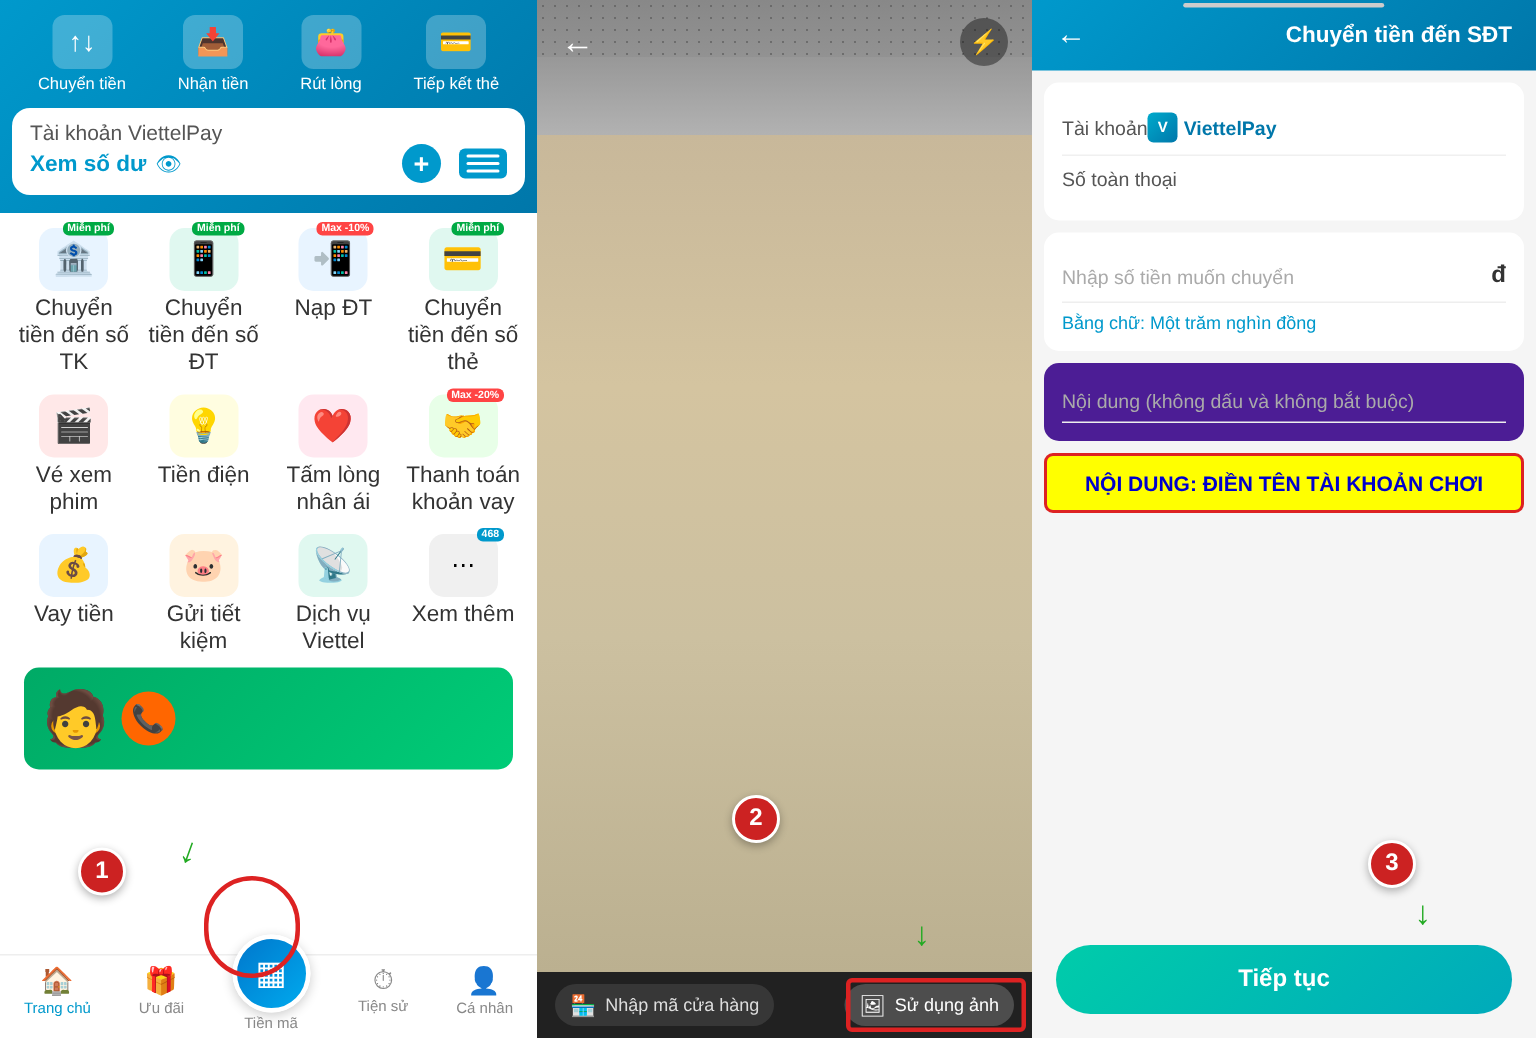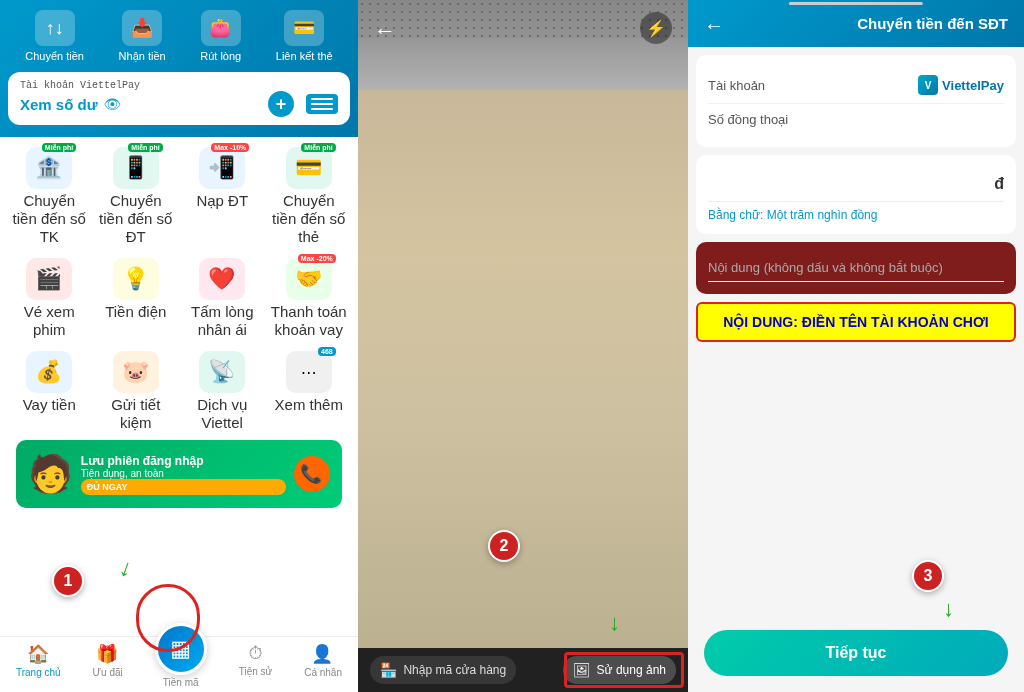--- a/index.html
+++ b/index.html
@@ -56,23 +56,22 @@
     }
 
     .p1-account-box {
       background: #fff;
       border-radius: 12px;
       padding: 8px 12px;
       margin: 0 0 0 0;
     }
 
     .p1-account-title {
-      font-size: 10px;
+      font-size: 14px;
       color: #555;
-      font-family: Liberation Mono, monospace;
     }
 
     .p1-balance-row {
       display: flex;
       align-items: center;
       gap: 6px;
     }
 
     .p1-balance-label {
       font-size: 15px;
@@ -442,21 +441,21 @@
     .p3-form {
       background: #fff;
       margin: 8px;
       border-radius: 10px;
       padding: 12px;
     }
 
     .p3-form-row {
       display: flex;
       align-items: center;
-      justify-content: space-between;
+      justify-content: flex-start;
       padding: 8px 0;
       border-bottom: 1px solid #f0f0f0;
     }
 
     .p3-form-row:last-child {
       border-bottom: none;
     }
 
     .p3-label {
       font-size: 13px;
@@ -512,21 +511,21 @@
       font-weight: bold;
     }
 
     .p3-amount-words {
       font-size: 12px;
       color: #0099cc;
       margin-top: 6px;
     }
 
     .p3-note-section {
-      background: #7f1d1d;
+      background: #4c1d95;
       margin: 0 8px 8px;
       border-radius: 10px;
       padding: 12px;
     }
 
     .p3-note-input {
       font-size: 13px;
       color: #aaa;
       border-bottom: 1px solid #eee;
       padding: 6px 0;
@@ -615,21 +614,21 @@
       <div class="p1-nav-item">
         <div class="p1-nav-icon">📥</div>
         <span>Nhận tiền</span>
       </div>
       <div class="p1-nav-item">
         <div class="p1-nav-icon">👛</div>
         <span>Rút lòng</span>
       </div>
       <div class="p1-nav-item">
         <div class="p1-nav-icon">💳</div>
-        <span>Liên kết thẻ</span>
+        <span>Tiếp kết thẻ</span>
       </div>
     </div>
 
     <div class="p1-account-box">
       <div class="p1-account-title">Tài khoản ViettelPay</div>
       <div class="p1-balance-row">
         <span class="p1-balance-label">Xem số dư</span>
         <span class="p1-eye-icon">👁</span>
         <div class="p1-plus-btn">+</div>
         <div class="p1-menu-btn">
@@ -731,25 +730,20 @@
           <span style="font-size:16px">⋯</span>
           <span class="badge" style="background:#0099cc">468</span>
         </div>
         <span class="p1-service-label">Xem thêm</span>
       </div>
 
     </div>
 
     <div class="p1-banner">
       <div class="p1-banner-figure">🧑</div>
-      <div class="p1-banner-text">
-        <div class="p1-banner-title">Lưu phiên đăng nhập</div>
-        <div class="p1-banner-sub">Tiện dụng, an toàn</div>
-        <div class="p1-banner-btn">ĐỦ NGAY</div>
-      </div>
       <div class="p1-banner-phone">📞</div>
     </div>
   </div>
 
   <div class="p1-bottom-nav">
     <div class="p1-bottom-item active">
       <span class="p1-bottom-icon">🏠</span>
       <span>Trang chủ</span>
     </div>
     <div class="p1-bottom-item">
@@ -830,26 +824,27 @@
     <div class="p3-form-row">
       <span class="p3-label">Tài khoản</span>
       <div class="p3-logo">
         <div class="p3-logo-icon">
           <span style="color:#fff; font-size:10px; font-weight:bold;">V</span>
         </div>
         <span class="p3-logo-text">ViettelPay</span>
       </div>
     </div>
     <div class="p3-form-row">
-      <span class="p3-label">Số đồng thoại</span>
+      <span class="p3-label">Số toàn thoại</span>
     </div>
   </div>
 
   <div class="p3-amount-section">
     <div class="p3-amount-input">
+      <span class="p3-amount-placeholder">Nhập số tiền muốn chuyển</span>
       <span class="p3-currency">đ</span>
     </div>
     <div class="p3-amount-words">Bằng chữ: Một trăm nghìn đồng</div>
   </div>
 
   <div class="p3-note-section">
     <div class="p3-note-input">Nội dung (không dấu và không bắt buộc)</div>
   </div>
 
   <div class="p3-highlight-box">

